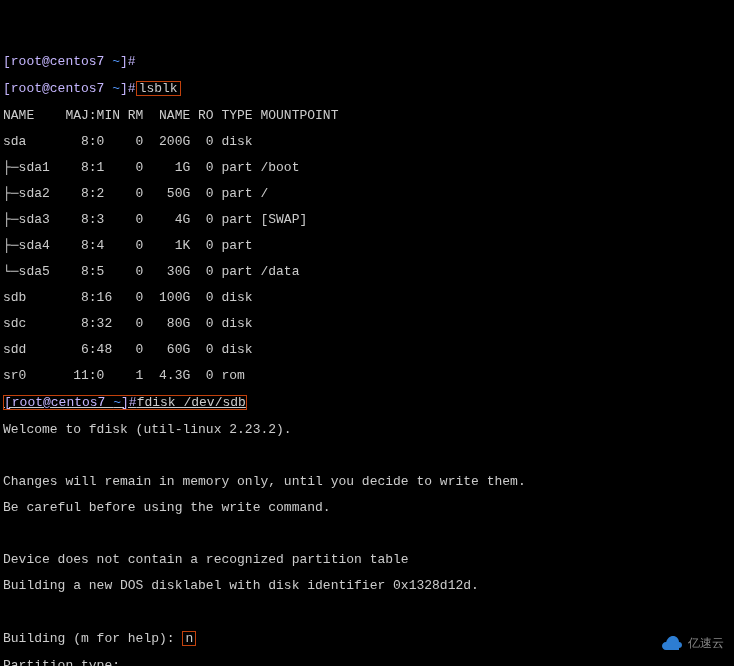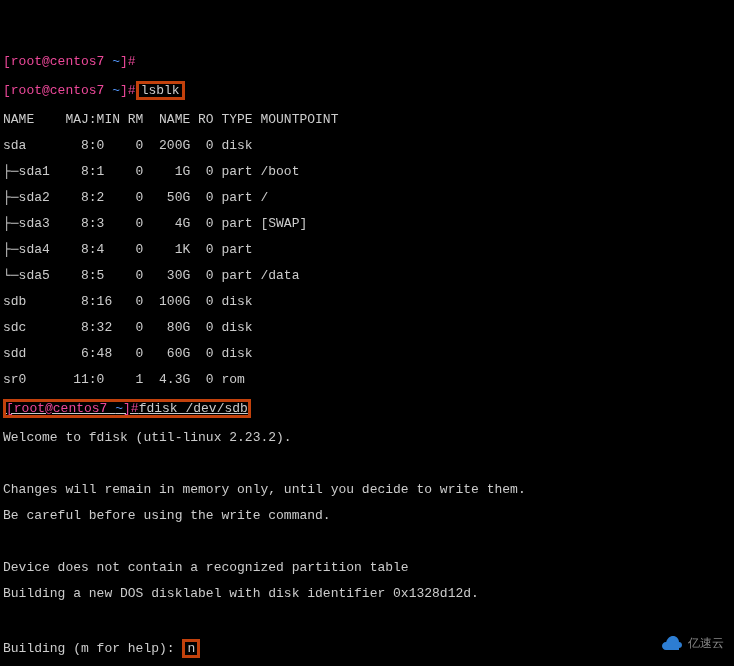--- a/index.html
+++ b/index.html
@@ -13,25 +13,25 @@
       font-family: 'Courier New', monospace;
       font-size: 13px;
       line-height: 1.0;
       padding: 3px;
       width: 734px;
       height: 666px;
       overflow: hidden;
       position: relative;
       white-space: pre;
     }
-    .prompt-user { color: #ec4899; text-align: right; }
+    .prompt-user { color: #c4b5fd; text-align: right; }
     .prompt-path { color: #5599ff; }
     .line { display: block; min-height: 13px; }
     .highlight-box {
-      border: 3px solid #c2410c;
+      border: 1px solid #c2410c;
       display: inline-block;
       padding: 0 2px;
     }
     .watermark {
       position: absolute;
       bottom: 10px;
       right: 10px;
       color: #888;
       font-size: 12px;
       display: flex;

